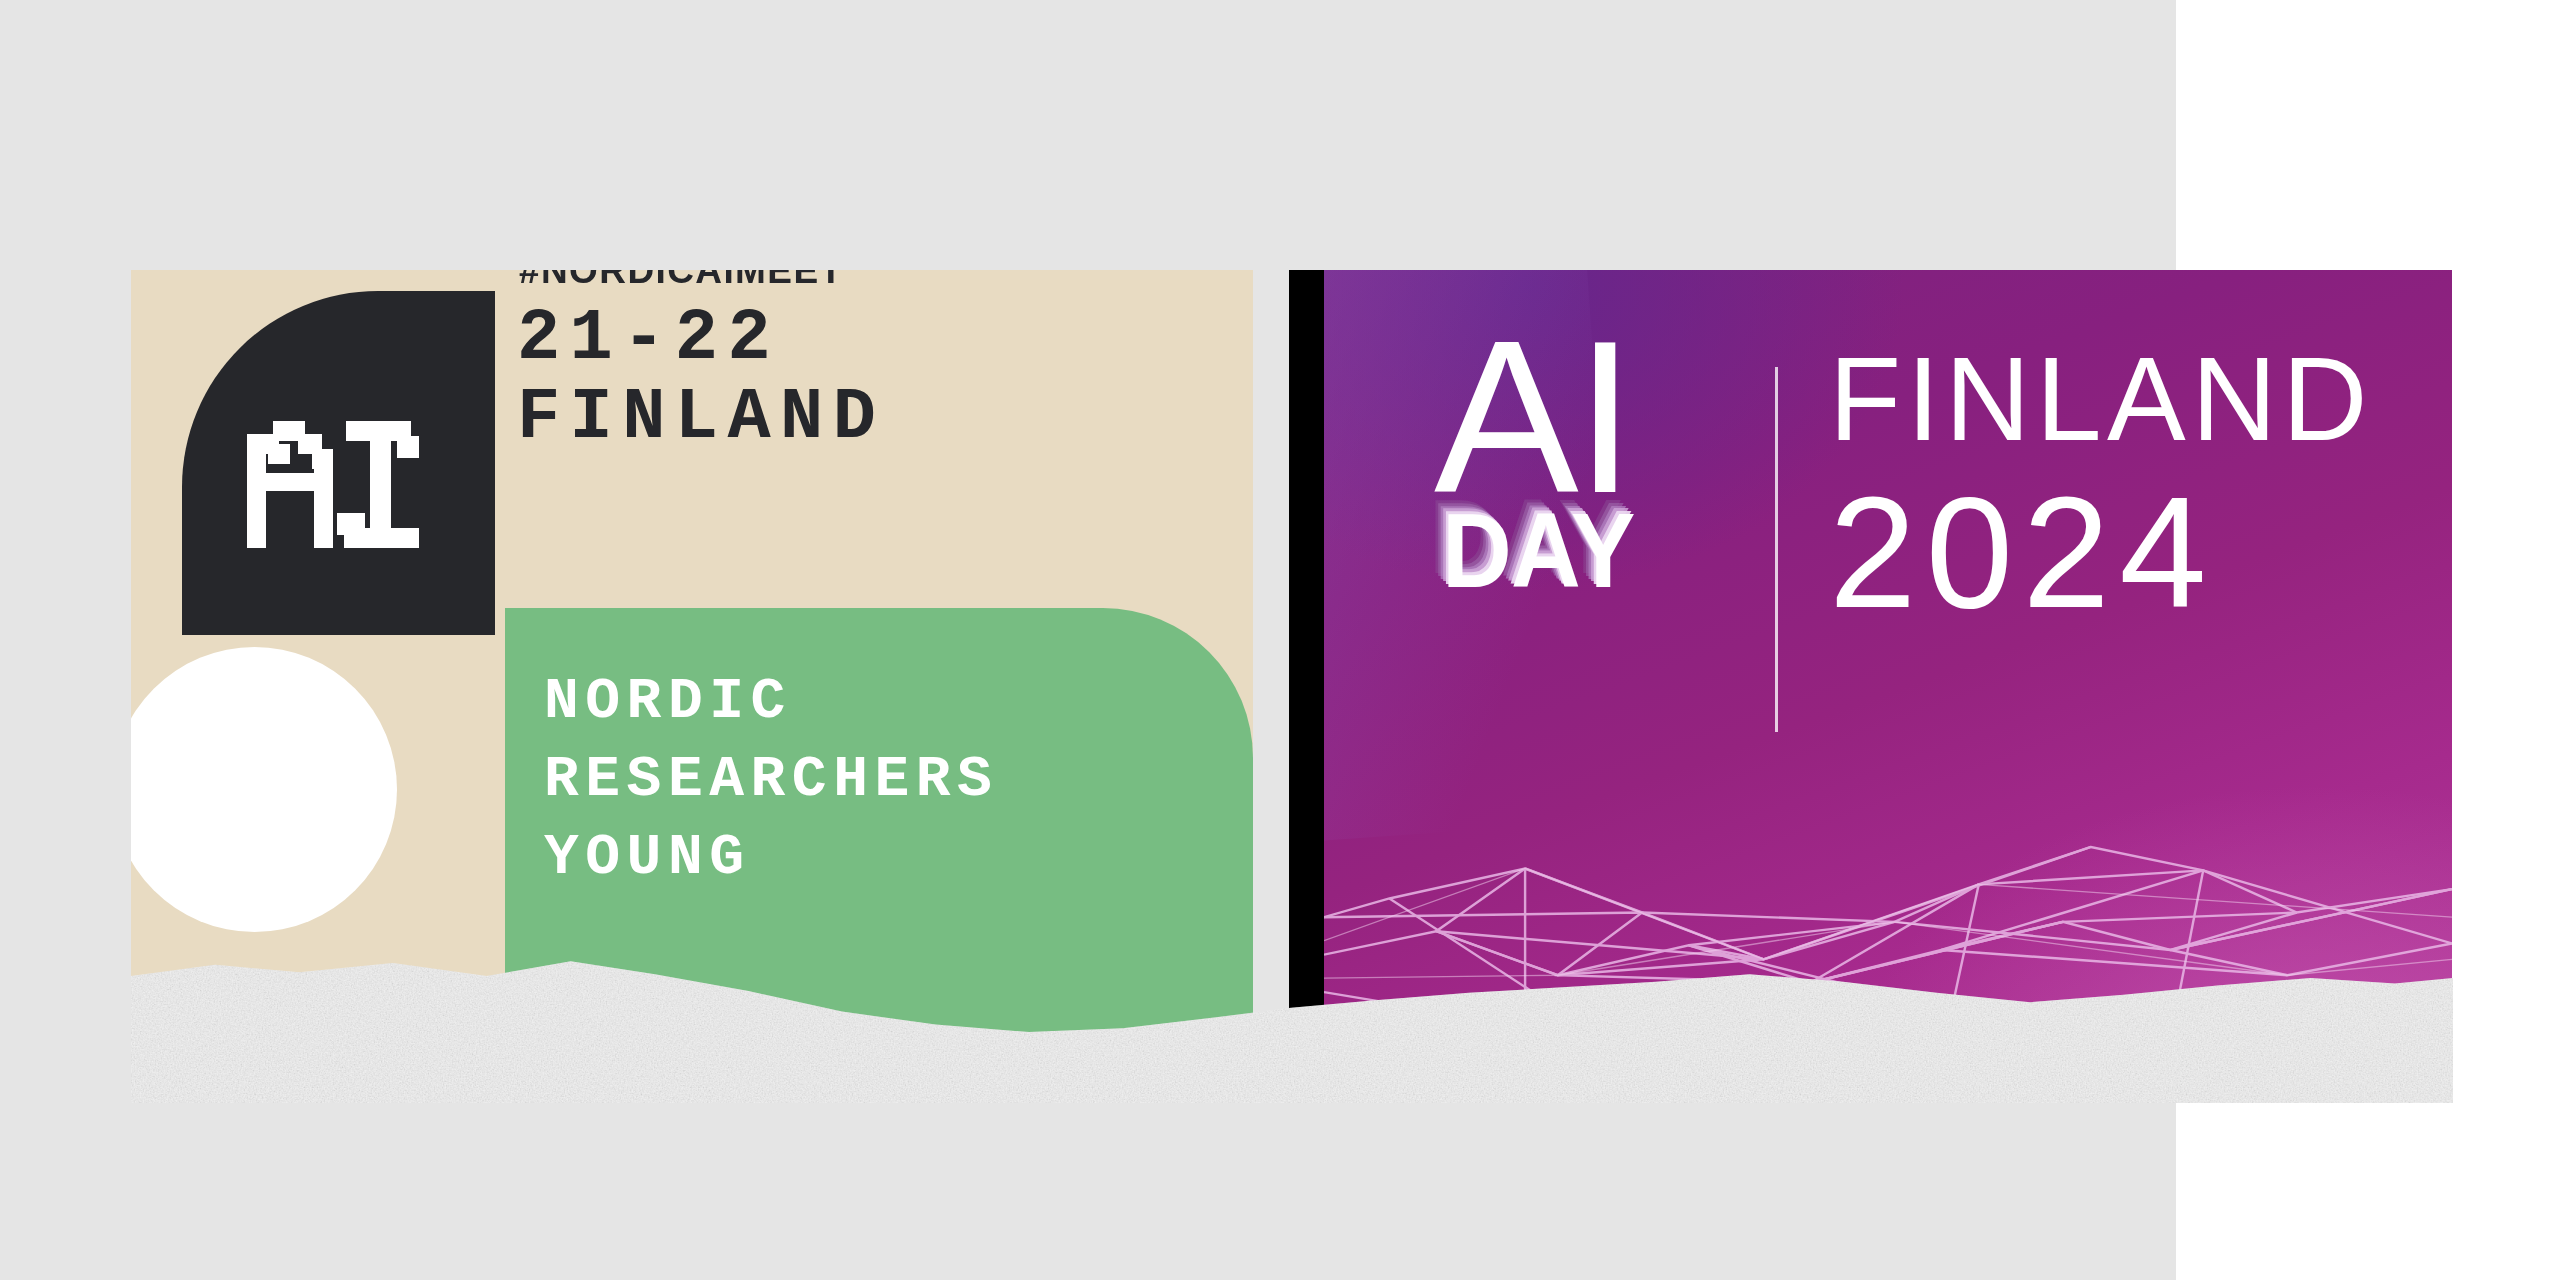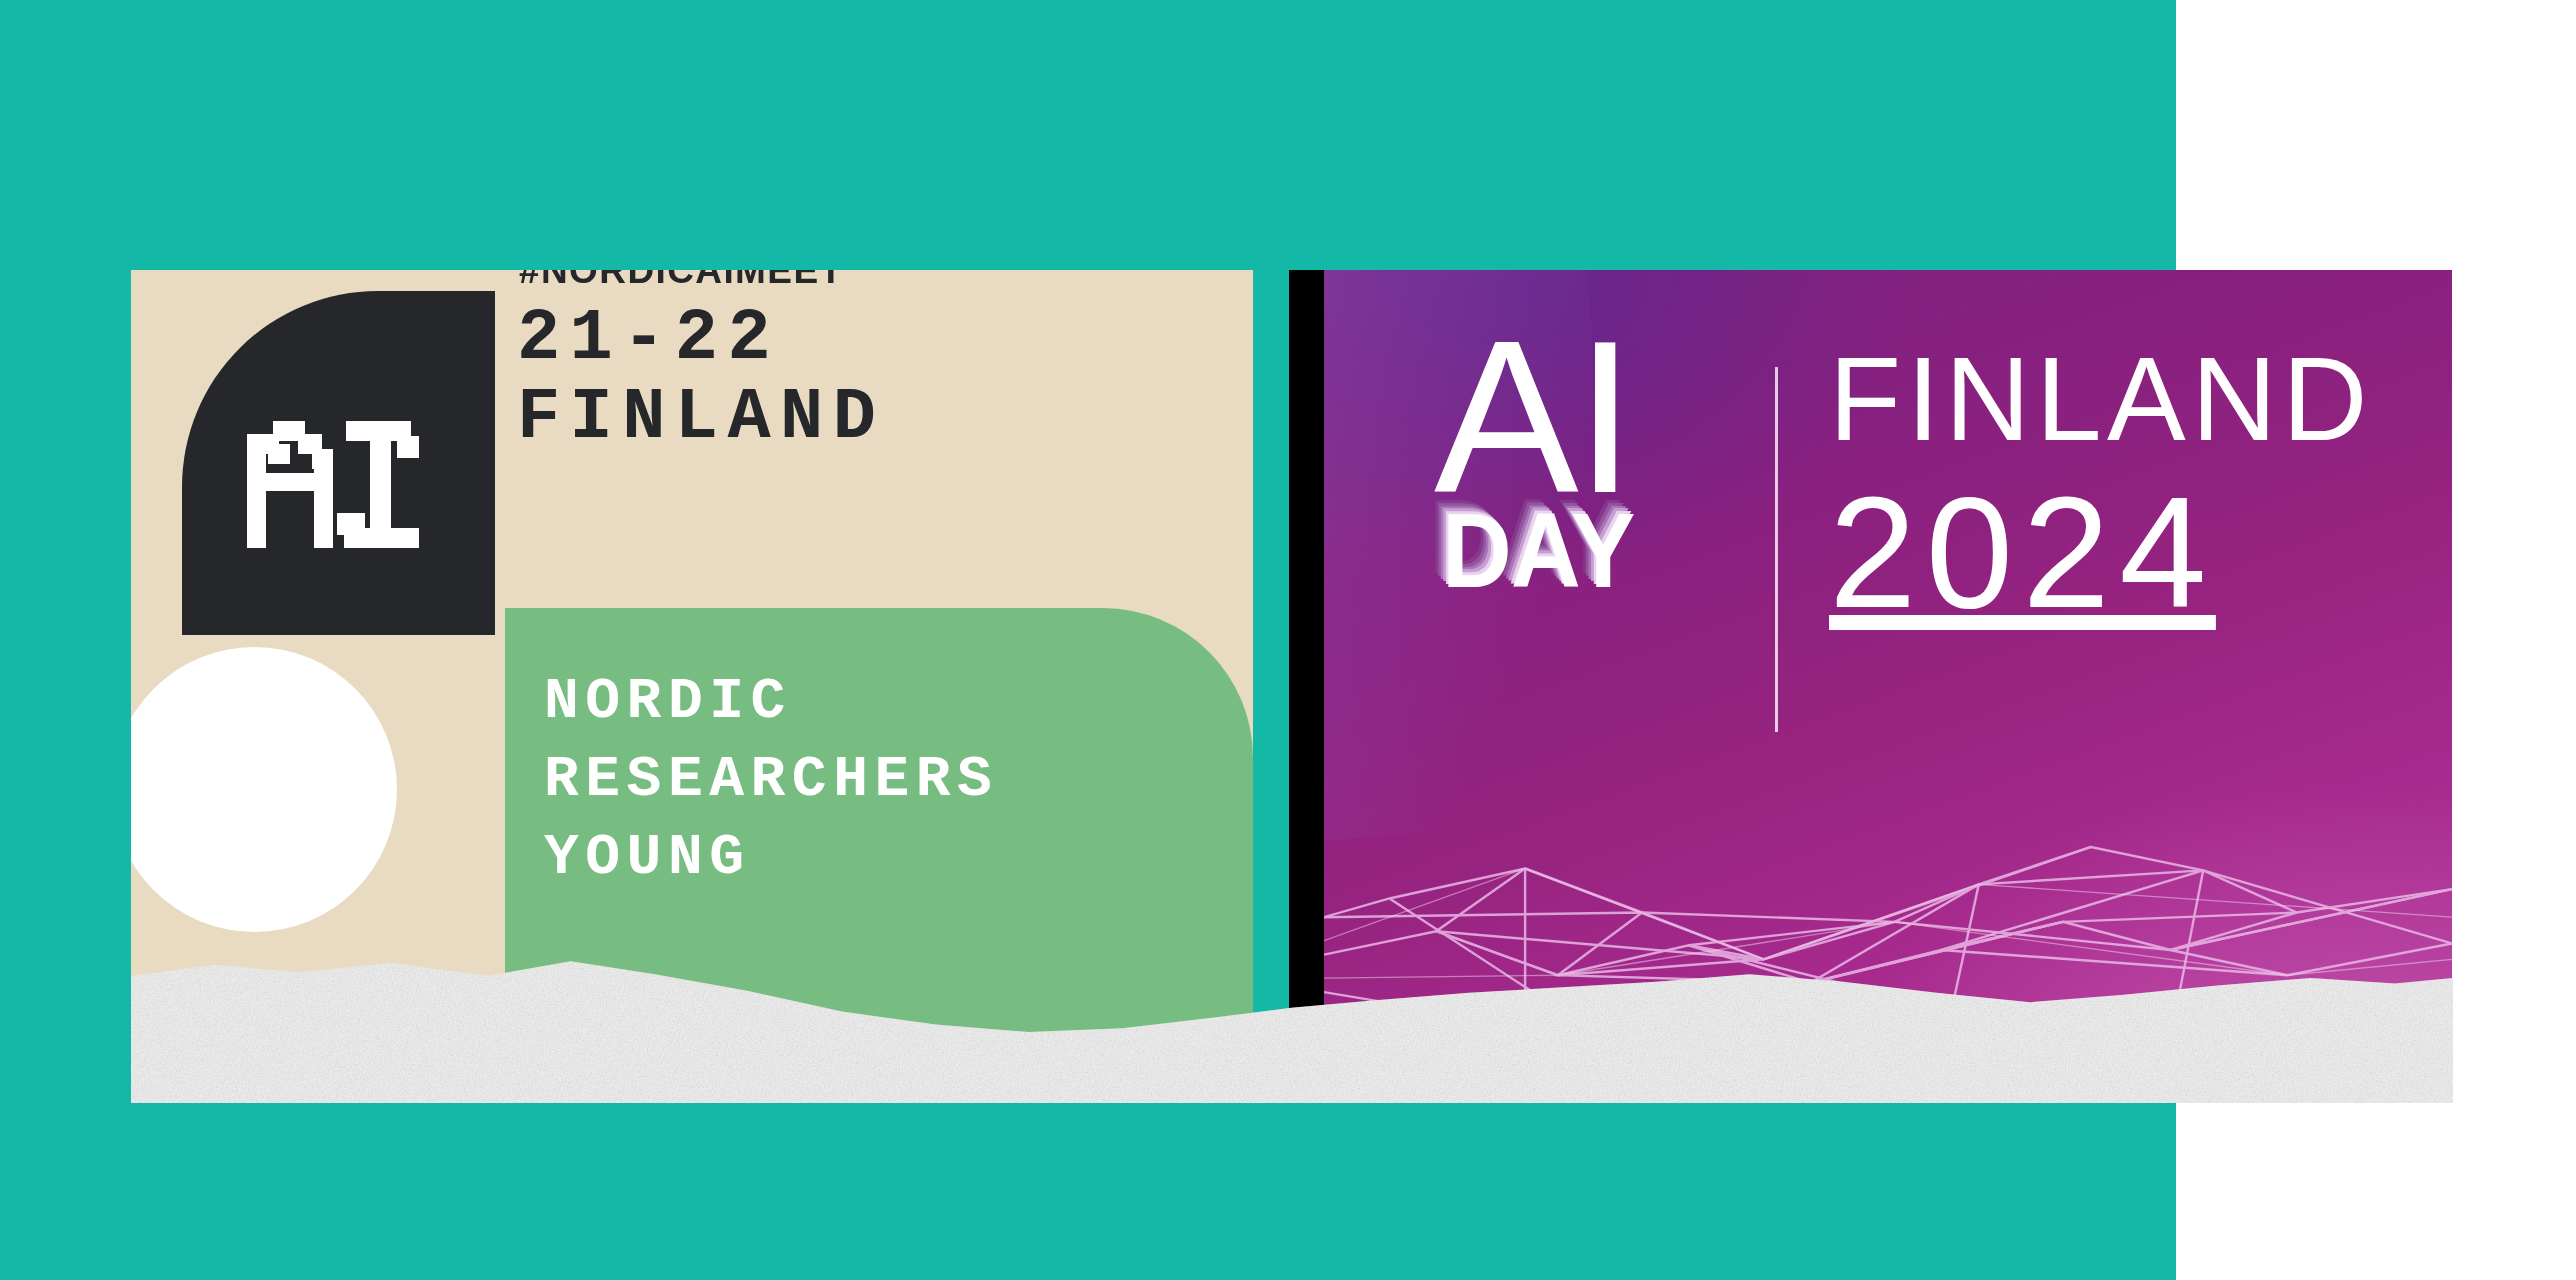--- a/index.html
+++ b/index.html
@@ -3,21 +3,21 @@
 <meta charset="utf-8">
 <title>AI Day Finland 2024 Banner</title>
 <style>
   * { margin:0; padding:0; box-sizing:border-box; }
   html,body {
     width:2576px; height:1281px;
     background:#ffffff;
     font-family:"Liberation Sans", sans-serif;
     overflow:hidden;
   }
-  #stage { position:relative; width:2176px; height:1281px; background:#14b8a6; }
+  #stage { position:relative; width:2176px; height:1281px; background:#e5e5e5; }
 
   
   .left-panel{
     position:absolute; left:131px; top:270px;
     width:1122px; height:787px;
     background:#e8dbc2;
     overflow:hidden;
   }
   .logo-tile{
     position:absolute; left:51px; top:20.6px;
@@ -146,21 +146,20 @@
   }
   .year-word{
     margin-top:15px;
     color:#ffffff;
     font-family:"Liberation Sans", sans-serif;
     font-weight:300;
     font-size:157px;
     line-height:157px;
     letter-spacing:9.4px;
     white-space:nowrap;
-    text-decoration:underline;
   }
   .net-svg{ position:absolute; left:0; bottom:0; width:1128px; height:309px; }
 
   
   .torn-wrap{
     position:absolute; left:131px; top:935px;
     width:2322px; height:168px;
     pointer-events:none;
   }
   .torn-svg{ width:100%; height:100%; display:block; }

